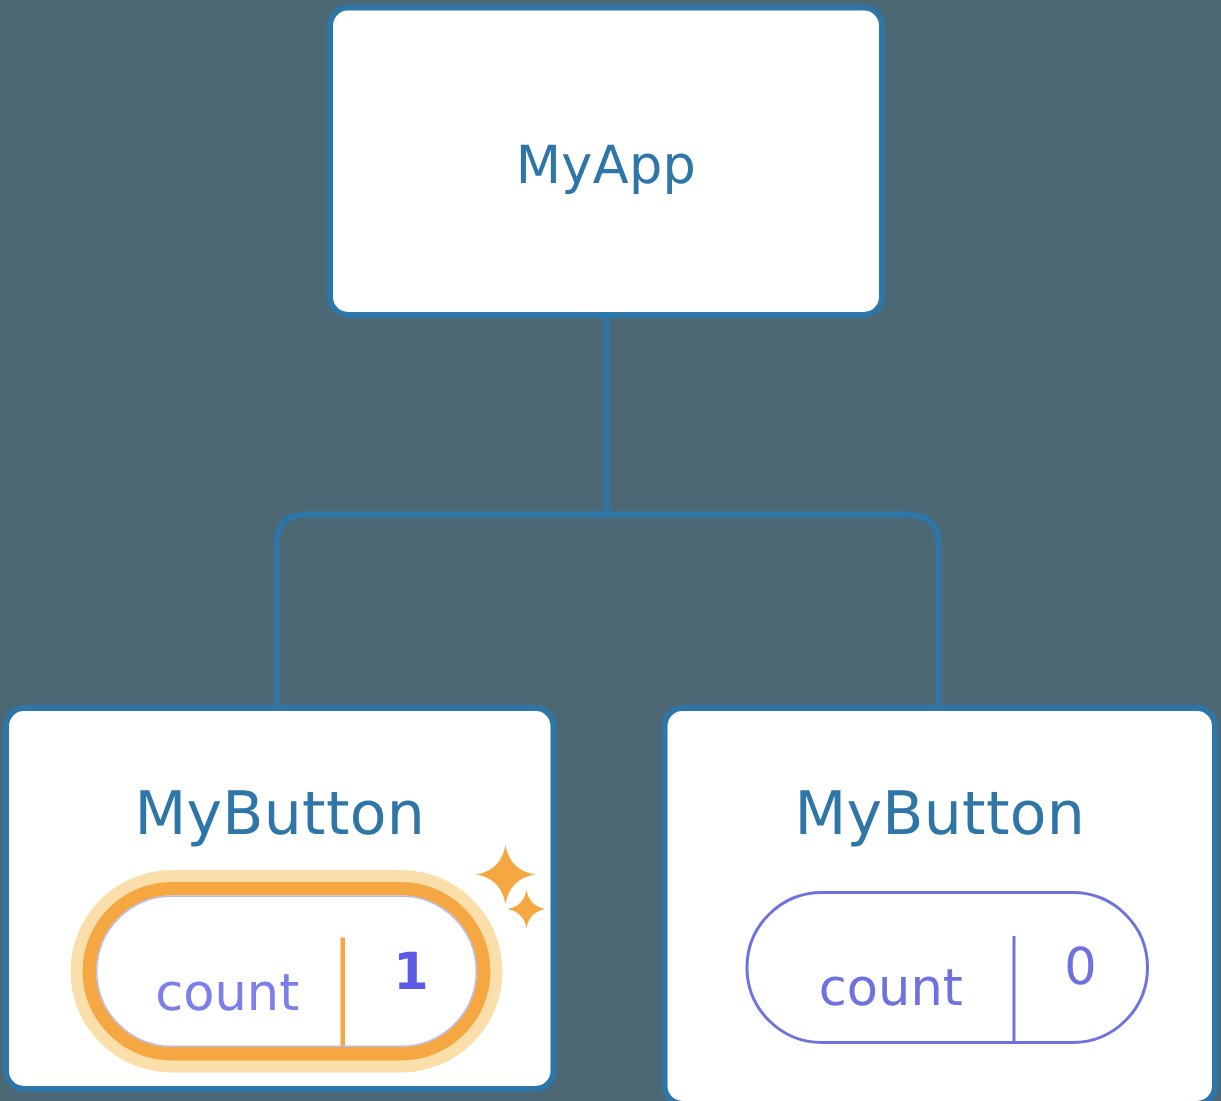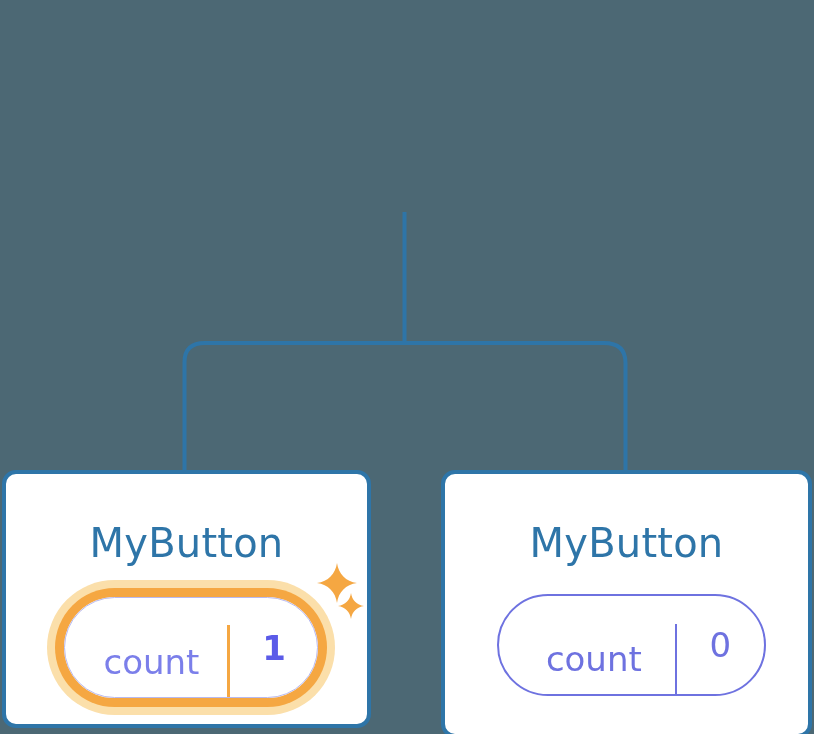--- a/index.html
+++ b/index.html
@@ -207,20 +207,23 @@
 
 <div id="stage">
 
   <svg id="connectors" viewBox="0 0 814 734" width="814" height="734" fill="none">
 
     <path d="M 404.5 212 L 404.5 341" stroke="#2e75a8" stroke-width="4" fill="none" stroke-linecap="butt"></path>
 
     <path d="M 184.5 470 L 184.5 362 Q 184.5 343 205 343 L 604 343 Q 625.5 343 625.5 363 L 625.5 470" stroke="#2e75a8" stroke-width="4" fill="none" stroke-linecap="butt"></path>
   </svg>
 
+  <div class="card" id="card-root">
+    <div class="card-title">MyApp</div>
+  </div>
 
   <div class="card" id="card-left">
     <div class="card-title">MyButton</div>
 
     <div id="pill-left-wrap">
       <div id="pill-left-halo"></div>
       <div id="pill-left-ring"></div>
       <div id="pill-left-inner">
         <div class="pill-seg pill-label">count</div>
         <div class="pill-seg pill-value">1</div>

